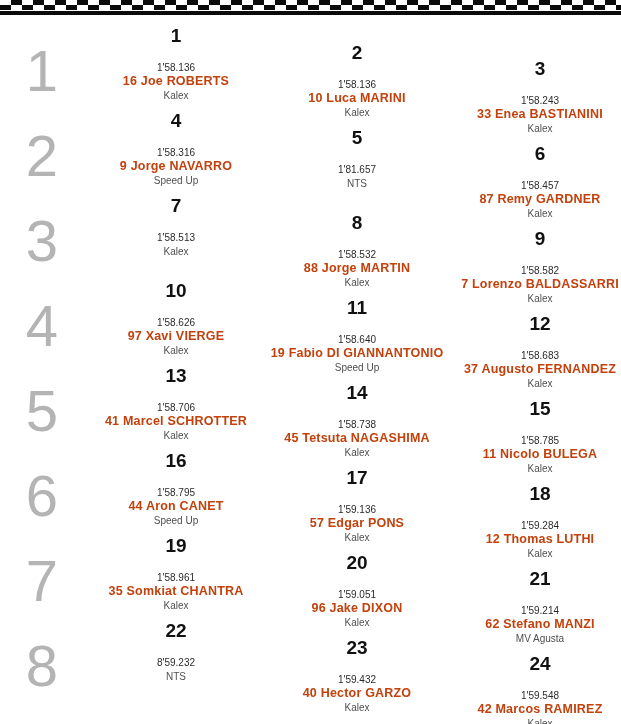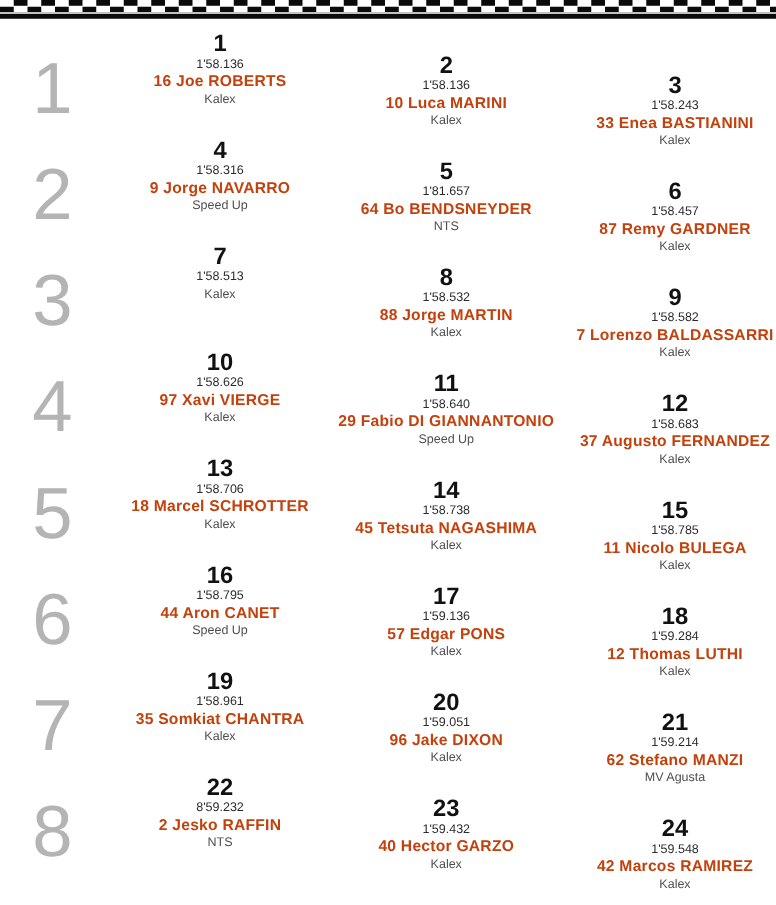--- a/index.html
+++ b/index.html
@@ -33,21 +33,21 @@
     font-size: 58px; line-height: 1;
     color: #b4b4b4; font-weight: 400;
   }
 
   .entry { position: absolute; width: 200px; text-align: center; }
   .slot-0 { left: 76px;  top: 2px; }
   .slot-1 { left: 257px; top: 19px; }
   .slot-2 { left: 440px; top: 35px; }
 
   .pos   { font-size: 19px;  font-weight: 700; color: #111; line-height: 16px; }
-  .time  { font-size: 10px;  color: #2b2b2b; line-height: 12px; margin-top: 2px; }
+  .time  { font-size: 10px;  color: #2b2b2b; line-height: 12px; margin-top: 18px; }
   .rider { font-size: 12.5px; font-weight: 700; color: #c2410c; line-height: 13px; margin-top: 1px; letter-spacing: 0.2px; white-space: nowrap; }
   .bike  { font-size: 10px;  color: #4f4f4f; line-height: 12px; margin-top: 2px; }
 </style>
 </head>
 <body>
 
 <div class="page">
   <div class="flag-band"></div>
   <div class="flag-bar"></div>
   <div class="grid">
@@ -76,21 +76,20 @@
     <div class="row-num">2</div>
   <div class="entry slot-0">
     <div class="pos">4</div>
     <div class="time">1'58.316</div>
     <div class="rider">9 Jorge NAVARRO</div>
     <div class="bike">Speed Up</div>
   </div>
         <div class="entry slot-1">
     <div class="pos">5</div>
     <div class="time">1'81.657</div>
-    <div class="rider">64 Bo BENDSNEYDER</div>
     <div class="bike">NTS</div>
   </div>
         <div class="entry slot-2">
     <div class="pos">6</div>
     <div class="time">1'58.457</div>
     <div class="rider">87 Remy GARDNER</div>
     <div class="bike">Kalex</div>
   </div>
       </div>
       <div class="grid-row">
@@ -117,36 +116,36 @@
     <div class="row-num">4</div>
   <div class="entry slot-0">
     <div class="pos">10</div>
     <div class="time">1'58.626</div>
     <div class="rider">97 Xavi VIERGE</div>
     <div class="bike">Kalex</div>
   </div>
         <div class="entry slot-1">
     <div class="pos">11</div>
     <div class="time">1'58.640</div>
-    <div class="rider">29 Fabio DI GIANNANTONIO</div>
+    <div class="rider">19 Fabio DI GIANNANTONIO</div>
     <div class="bike">Speed Up</div>
   </div>
         <div class="entry slot-2">
     <div class="pos">12</div>
     <div class="time">1'58.683</div>
     <div class="rider">37 Augusto FERNANDEZ</div>
     <div class="bike">Kalex</div>
   </div>
       </div>
       <div class="grid-row">
     <div class="row-num">5</div>
   <div class="entry slot-0">
     <div class="pos">13</div>
     <div class="time">1'58.706</div>
-    <div class="rider">18 Marcel SCHROTTER</div>
+    <div class="rider">41 Marcel SCHROTTER</div>
     <div class="bike">Kalex</div>
   </div>
         <div class="entry slot-1">
     <div class="pos">14</div>
     <div class="time">1'58.738</div>
     <div class="rider">45 Tetsuta NAGASHIMA</div>
     <div class="bike">Kalex</div>
   </div>
         <div class="entry slot-2">
     <div class="pos">15</div>
@@ -195,21 +194,20 @@
     <div class="time">1'59.214</div>
     <div class="rider">62 Stefano MANZI</div>
     <div class="bike">MV Agusta</div>
   </div>
       </div>
       <div class="grid-row">
     <div class="row-num">8</div>
   <div class="entry slot-0">
     <div class="pos">22</div>
     <div class="time">8'59.232</div>
-    <div class="rider">2 Jesko RAFFIN</div>
     <div class="bike">NTS</div>
   </div>
         <div class="entry slot-1">
     <div class="pos">23</div>
     <div class="time">1'59.432</div>
     <div class="rider">40 Hector GARZO</div>
     <div class="bike">Kalex</div>
   </div>
         <div class="entry slot-2">
     <div class="pos">24</div>

